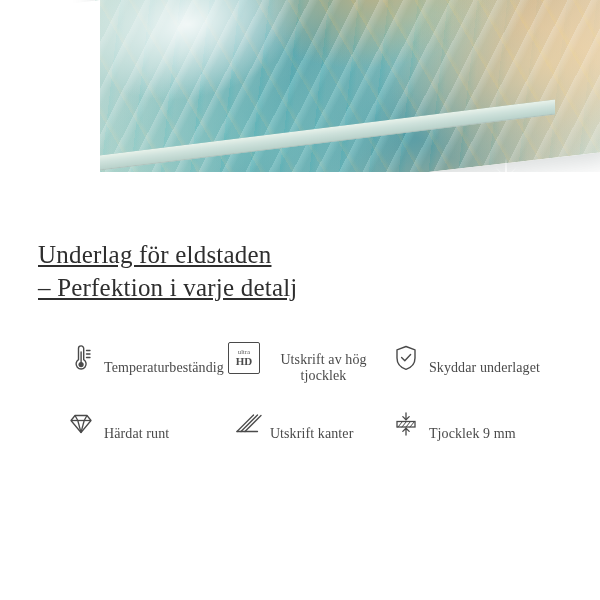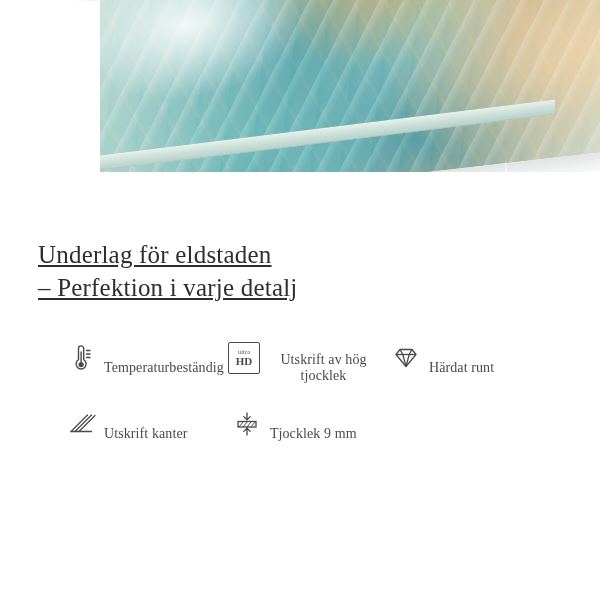--- a/index.html
+++ b/index.html
@@ -222,20 +222,29 @@
       <div class="feature">
         <div class="feature-icon">
           <div class="ultrahd">
             <span class="u1">ultra</span>
             <span class="u2">HD</span>
           </div>
         </div>
         <div class="feature-label">Utskrift av hög tjocklek</div>
       </div>
 
+      <div class="feature">
+        <div class="feature-icon">
+          <svg width="34" height="34" viewBox="0 0 34 34" fill="none" stroke="#4a4a4a" stroke-width="1.4" stroke-linecap="round" stroke-linejoin="round">
+            <path d="M17 5.5l9 3.3v8.2c0 5.4-3.8 9.6-9 11.4-5.2-1.8-9-6-9-11.4V8.8z"></path>
+            <polyline points="12.6,16.6 15.8,19.8 21.6,13.6"></polyline>
+          </svg>
+        </div>
+        <div class="feature-label">Skyddar underlaget</div>
+      </div>
 
       <div class="feature">
         <div class="feature-icon">
           <svg width="34" height="34" viewBox="0 0 34 34" fill="none" stroke="#4a4a4a" stroke-width="1.3" stroke-linejoin="round">
             <path d="M7 13.5l4-5h12l4 5-10 12z"></path>
             <line x1="7" y1="13.5" x2="27" y2="13.5"></line>
             <line x1="11" y1="8.5" x2="13.8" y2="13.5"></line>
             <line x1="23" y1="8.5" x2="20.2" y2="13.5"></line>
             <line x1="13.8" y1="13.5" x2="17" y2="25.5"></line>
             <line x1="20.2" y1="13.5" x2="17" y2="25.5"></line>

